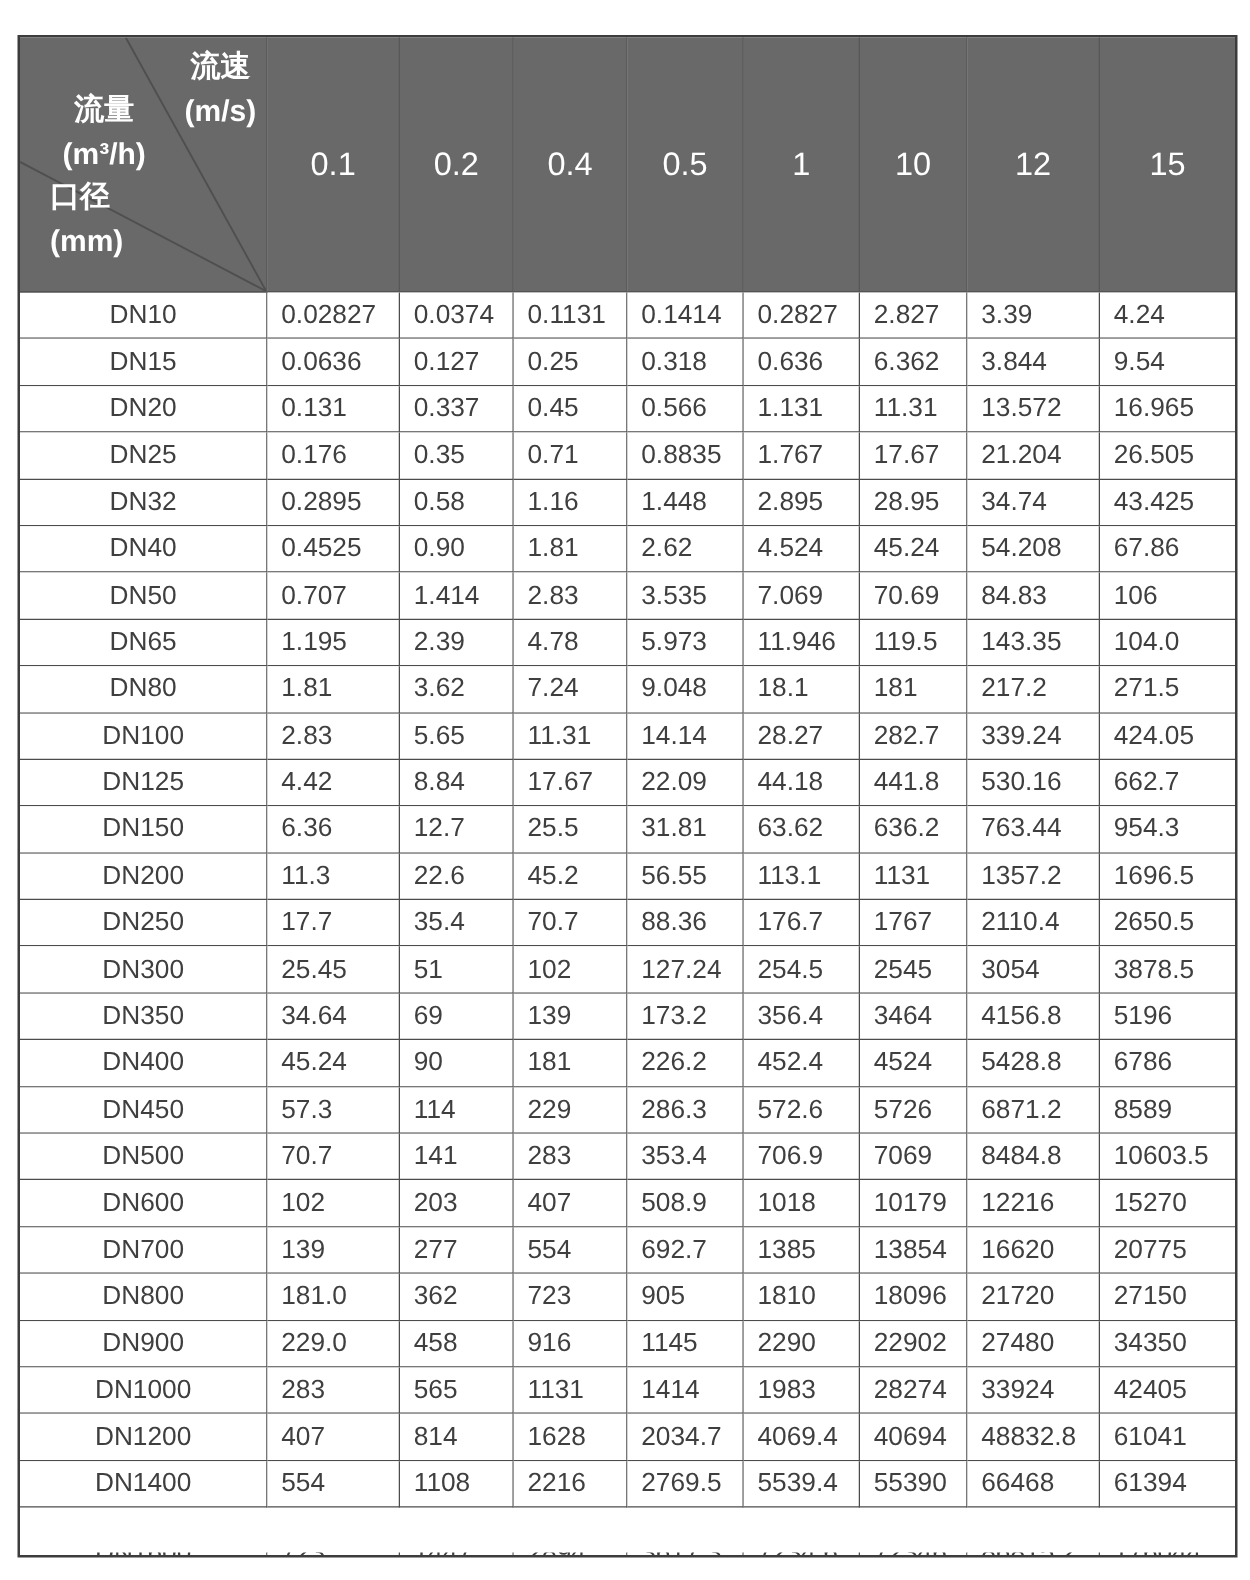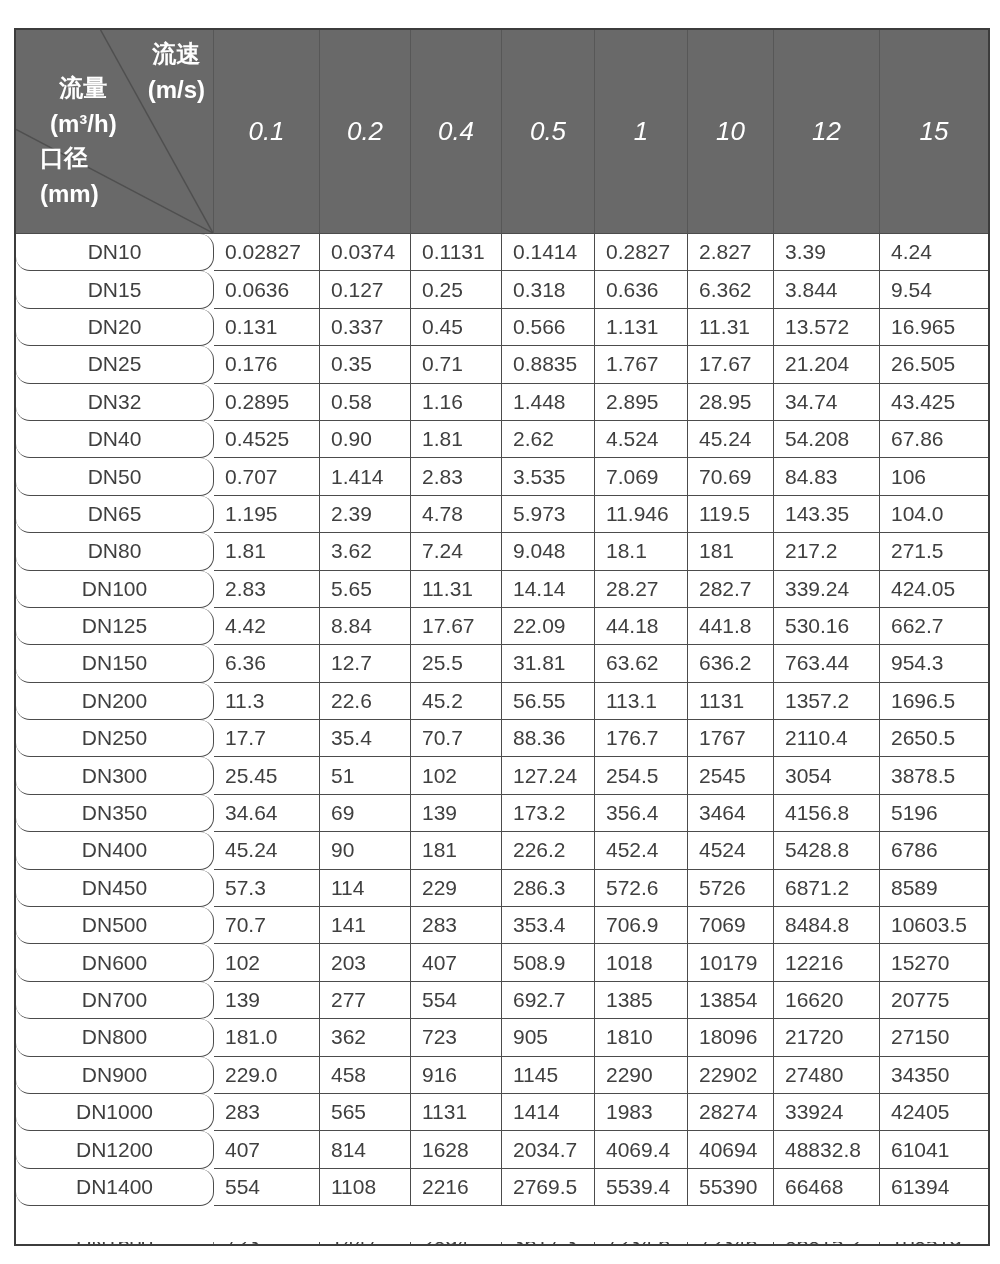--- a/index.html
+++ b/index.html
@@ -32,21 +32,20 @@
     border-right: 1px solid #575757;
     border-bottom: 1px solid var(--border, #4c4c4c);
     box-sizing: border-box;
   }
   .h {
     color: var(--header-text, #ffffff);
     font-size: 26px;
     display: flex;
     align-items: center;
     justify-content: center;
-    font-style: italic;
   }
   .hrow .h:last-child { border-right: none; }
 
   
   .corner { position: relative; overflow: hidden; }
   .corner svg {
     position: absolute;
     left: 0; top: 0;
     width: 100%; height: 100%;
   }
@@ -71,21 +70,21 @@
     display: flex;
     align-items: center;
     font-size: 21px;
     color: var(--body-text, #3f3f3f);
     background: #ffffff;
     white-space: nowrap;
     overflow: hidden;
   }
   .row .c:last-child { border-right: none; }
   .row:last-child .c { border-bottom: none; margin-top: 36px; }
-  .dn { justify-content: center; border-radius: 14px; }
+  .dn { justify-content: center; }
   .val { padding-left: 11px; }
 </style>
 </head>
 <body>
 
 <div class="table">
   <div class="hrow">
     <div class="corner">
       <svg viewBox="0 0 198 204" preserveAspectRatio="none">
         <line x1="85" y1="0" x2="198" y2="204" stroke="#4f4f4f" stroke-width="1.5"></line>
@@ -126,14 +125,14 @@
     <div class="row"><div class="c dn">DN400</div><div class="c val">45.24</div><div class="c val">90</div><div class="c val">181</div><div class="c val">226.2</div><div class="c val">452.4</div><div class="c val">4524</div><div class="c val">5428.8</div><div class="c val">6786</div></div>
     <div class="row"><div class="c dn">DN450</div><div class="c val">57.3</div><div class="c val">114</div><div class="c val">229</div><div class="c val">286.3</div><div class="c val">572.6</div><div class="c val">5726</div><div class="c val">6871.2</div><div class="c val">8589</div></div>
     <div class="row"><div class="c dn">DN500</div><div class="c val">70.7</div><div class="c val">141</div><div class="c val">283</div><div class="c val">353.4</div><div class="c val">706.9</div><div class="c val">7069</div><div class="c val">8484.8</div><div class="c val">10603.5</div></div>
     <div class="row"><div class="c dn">DN600</div><div class="c val">102</div><div class="c val">203</div><div class="c val">407</div><div class="c val">508.9</div><div class="c val">1018</div><div class="c val">10179</div><div class="c val">12216</div><div class="c val">15270</div></div>
     <div class="row"><div class="c dn">DN700</div><div class="c val">139</div><div class="c val">277</div><div class="c val">554</div><div class="c val">692.7</div><div class="c val">1385</div><div class="c val">13854</div><div class="c val">16620</div><div class="c val">20775</div></div>
     <div class="row"><div class="c dn">DN800</div><div class="c val">181.0</div><div class="c val">362</div><div class="c val">723</div><div class="c val">905</div><div class="c val">1810</div><div class="c val">18096</div><div class="c val">21720</div><div class="c val">27150</div></div>
     <div class="row"><div class="c dn">DN900</div><div class="c val">229.0</div><div class="c val">458</div><div class="c val">916</div><div class="c val">1145</div><div class="c val">2290</div><div class="c val">22902</div><div class="c val">27480</div><div class="c val">34350</div></div>
     <div class="row"><div class="c dn">DN1000</div><div class="c val">283</div><div class="c val">565</div><div class="c val">1131</div><div class="c val">1414</div><div class="c val">1983</div><div class="c val">28274</div><div class="c val">33924</div><div class="c val">42405</div></div>
     <div class="row"><div class="c dn">DN1200</div><div class="c val">407</div><div class="c val">814</div><div class="c val">1628</div><div class="c val">2034.7</div><div class="c val">4069.4</div><div class="c val">40694</div><div class="c val">48832.8</div><div class="c val">61041</div></div>
     <div class="row"><div class="c dn">DN1400</div><div class="c val">554</div><div class="c val">1108</div><div class="c val">2216</div><div class="c val">2769.5</div><div class="c val">5539.4</div><div class="c val">55390</div><div class="c val">66468</div><div class="c val">61394</div></div>
-    <div class="row"><div class="c dn">DN1600</div><div class="c val">723</div><div class="c val">1447</div><div class="c val">2894</div><div class="c val">3617.3</div><div class="c val">7234.6</div><div class="c val">72346</div><div class="c val">86815.2</div><div class="c val">108519</div></div>
+    <div class="row"><div class="c dn">DN1600</div><div class="c val">723</div><div class="c val">1447</div><div class="c val">2894</div><div class="c val">3617.3</div><div class="c val">7234.6</div><div class="c val">72346</div><div class="c val">86815.2</div><div class="c val">176044</div></div>
   </div>
 
 </body></html>

